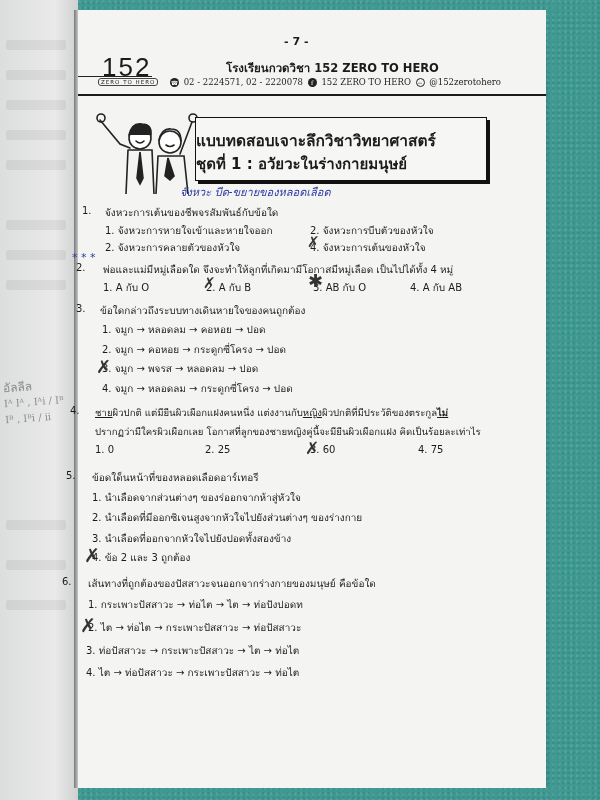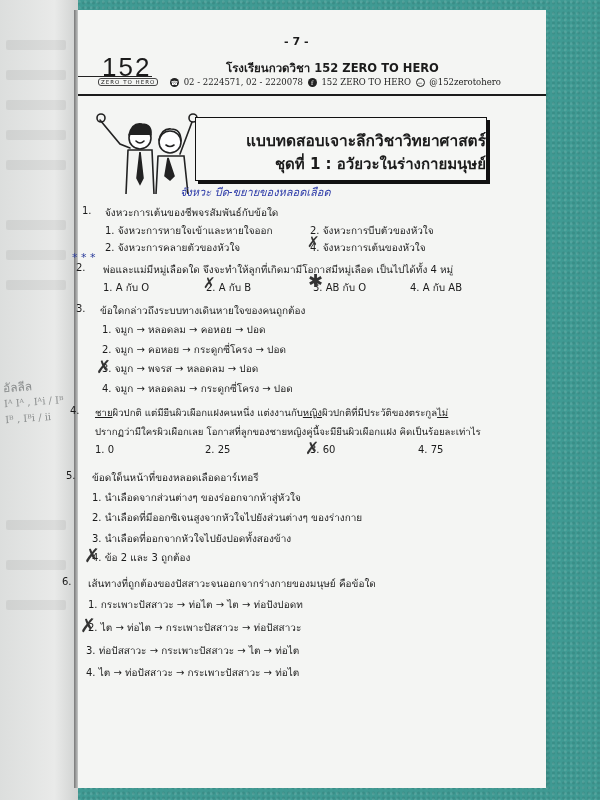--- a/index.html
+++ b/index.html
@@ -21,22 +21,22 @@
     .logo .num{font-family:"Liberation Sans",sans-serif;font-size:26px;letter-spacing:2px;line-height:22px;font-weight:300;}
     .logo .sub{position:absolute;left:20px;top:22px;font-size:5.5px;letter-spacing:1px;border:1px solid #444;border-radius:3px;padding:0 2px;}
     .logo .bar{position:absolute;left:0;top:20px;width:74px;height:1px;background:#222;}
     .school{position:absolute;left:226px;top:59px;font-size:11.5px;font-weight:bold;}
     .contact{position:absolute;left:168px;top:77px;font-size:8.5px;font-family:"DejaVu Serif",serif;white-space:nowrap;}
     .contact .ic{display:inline-block;width:9px;height:9px;border-radius:50%;background:#222;color:#fff;font-size:6px;text-align:center;line-height:9px;vertical-align:middle;margin:0 2px;}
     .contact .ic.ring{background:transparent;color:#222;border:1px solid #222;width:7px;height:7px;line-height:7px;}
     .rule{position:absolute;left:78px;top:94px;width:468px;height:2px;background:#1b1b1b;}
     .cartoon{position:absolute;left:92px;top:108px;width:110px;height:86px;}
     .title-box{position:absolute;left:195px;top:117px;width:290px;height:62px;border:1.5px solid #111;background:#f6f7f5;box-shadow:3px 3px 0 #111;}
-    .title-1{position:absolute;left:0;width:100%;top:10px;text-align:right;font-size:15.5px;font-weight:bold;}
-    .title-2{position:absolute;left:0;width:100%;top:34px;text-align:right;font-size:15px;font-weight:bold;}
+    .title-1{position:absolute;left:0;width:100%;top:10px;text-align:left;font-size:15.5px;font-weight:bold;}
+    .title-2{position:absolute;left:0;width:100%;top:34px;text-align:left;font-size:15px;font-weight:bold;}
     .hw{position:absolute;font-family:"DejaVu Serif",serif;font-style:italic;color:#2c3aa8;}
     .hw-sub{left:180px;top:183px;font-size:11px;}
     .q{position:absolute;font-size:10px;white-space:nowrap;}
     .qn{position:absolute;font-size:10px;}
     .mark{position:absolute;color:#2a3b9a;font-size:15px;font-family:"DejaVu Sans",sans-serif;}
     .mark.pen{color:#333;}
     u{text-decoration:underline;}
   </style>
 </head>
 <body>
@@ -127,21 +127,21 @@
 <div class="qn" style="left:76px;top:303px">3.</div>
 <div class="q" style="left:100px;top:303px">ข้อใดกล่าวถึงระบบทางเดินหายใจของคนถูกต้อง</div>
 <div class="q" style="left:102px;top:322px"><span>1.</span> <span>จมูก → หลอดลม → คอหอย → ปอด</span></div>
 <div class="q" style="left:102px;top:342px"><span>2.</span> <span>จมูก → คอหอย → กระดูกซี่โครง → ปอด</span></div>
 <div class="q" style="left:102px;top:361px"><span>3.</span> <span>จมูก → พจรส → หลอดลม → ปอด</span></div>
 <div class="mark pen" style="left:96px;top:356px;font-size:18px">✗</div>
 <div class="q" style="left:102px;top:381px"><span>4.</span> <span>จมูก → หลอดลม → กระดูกซี่โครง → ปอด</span></div>
 
 <div class="qn" style="left:70px;top:405px">4.</div>
 <div class="q" style="left:95px;top:405px;font-size:9.6px">
-  <u>ชาย</u><span>ผิวปกติ แต่มียีนผิวเผือกแฝงคนหนึ่ง แต่งงานกับ</span><u>หญิง</u><span>ผิวปกติที่มีประวัติของตระกูล</span><u style="font-weight:normal">ไม่</u>
+  <u>ชาย</u><span>ผิวปกติ แต่มียีนผิวเผือกแฝงคนหนึ่ง แต่งงานกับ</span><u>หญิง</u><span>ผิวปกติที่มีประวัติของตระกูล</span><u style="font-weight:bold">ไม่</u>
 </div>
 <div class="q" style="left:95px;top:424px;font-size:9.6px">ปรากฏว่ามีใครผิวเผือกเลย โอกาสที่ลูกของชายหญิงคู่นี้จะมียีนผิวเผือกแฝง คิดเป็นร้อยละเท่าไร</div>
 <div class="q" style="left:95px;top:444px"><span>1.</span> <span>0</span></div>
 <div class="q" style="left:205px;top:444px"><span>2.</span> <span>25</span></div>
 <div class="q" style="left:310px;top:444px"><span>3.</span> <span>60</span></div>
 <div class="mark pen" style="left:305px;top:438px;font-size:17px">✗</div>
 <div class="q" style="left:418px;top:444px"><span>4.</span> <span>75</span></div>
 
 <div class="qn" style="left:66px;top:470px">5.</div>
 <div class="q" style="left:92px;top:470px">ข้อดใด็นหน้าที่ของหลอดเลือดอาร์เทอรี</div>

